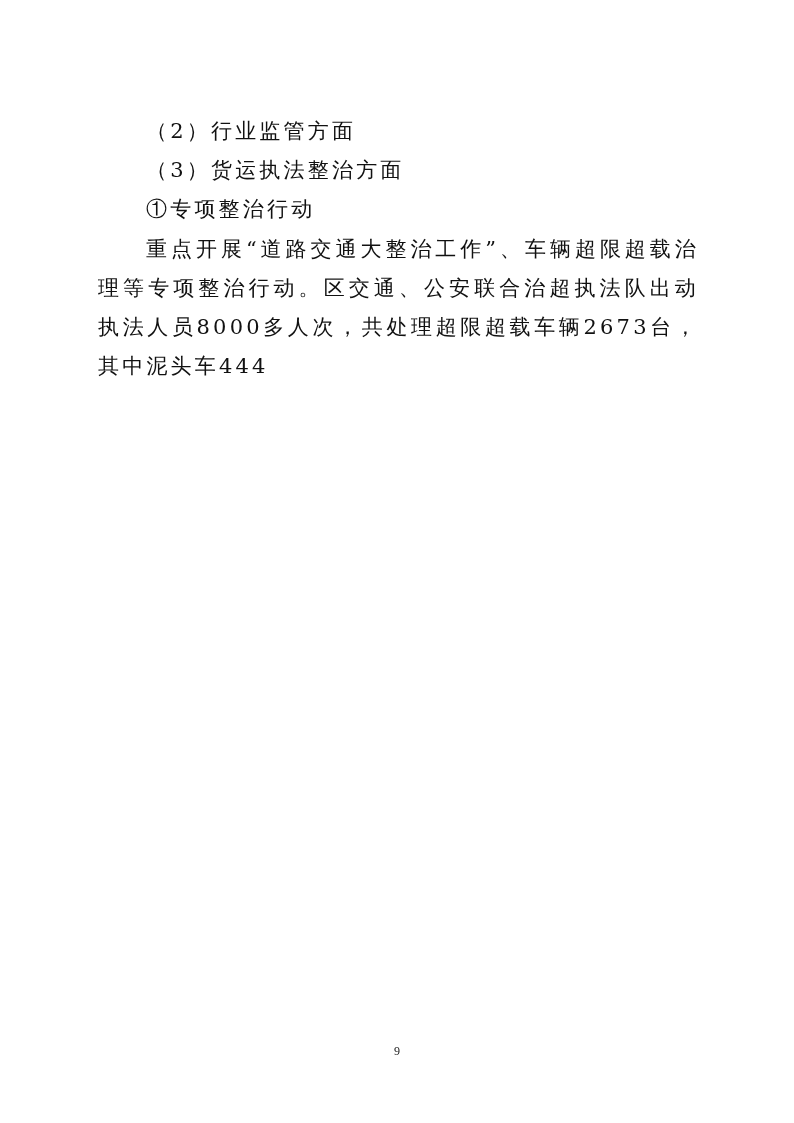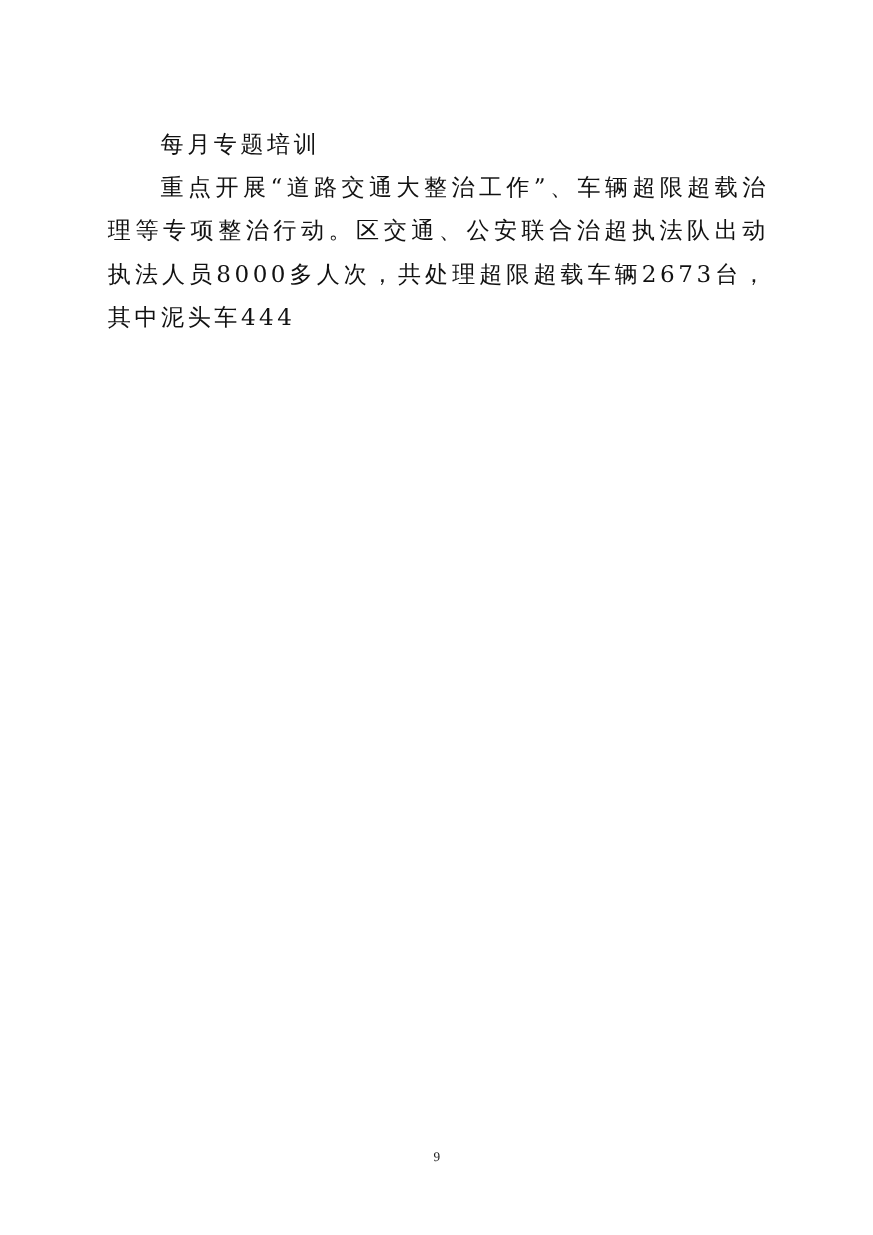--- a/index.html
+++ b/index.html
@@ -16,17 +16,19 @@
   .page-number {
     position: absolute; left: 0; width: 794px; top: 1044px; text-align: center;
     font-family: "Liberation Serif", serif; font-size: 12px; color: #222;
   }
 </style>
 </head>
 <body>
 
 <div class="page">
   <div class="content">
-    <p class="indent">每月专题培训</p>
+    <p class="indent">（2）行业监管方面</p>
+    <p class="indent">（3）货运执法整治方面</p>
+    <p class="indent">①专项整治行动</p>
     <p class="indent">重点开展“道路交通大整治工作”、车辆超限超载治理等专项整治行动。区交通、公安联合治超执法队出动执法人员8000多人次，共处理超限超载车辆2673台，其中泥头车444</p>
   </div>
   <div class="page-number">9</div>
 </div>
 
 </body></html>

